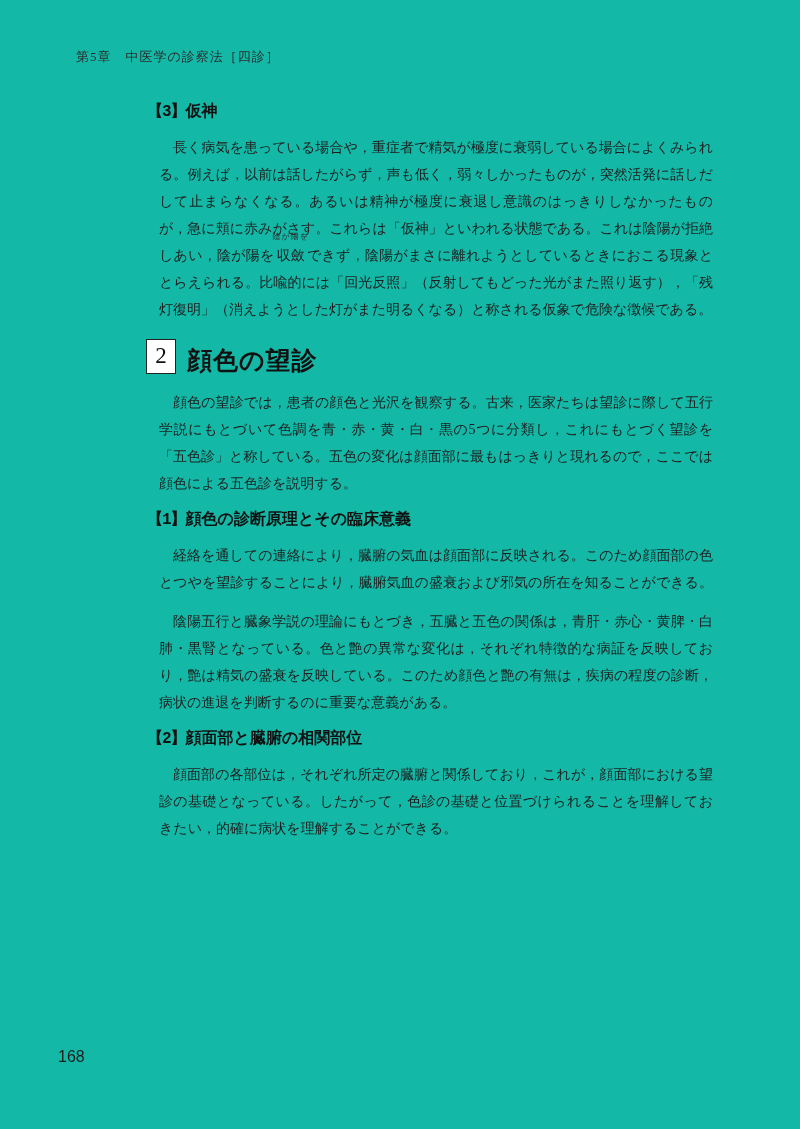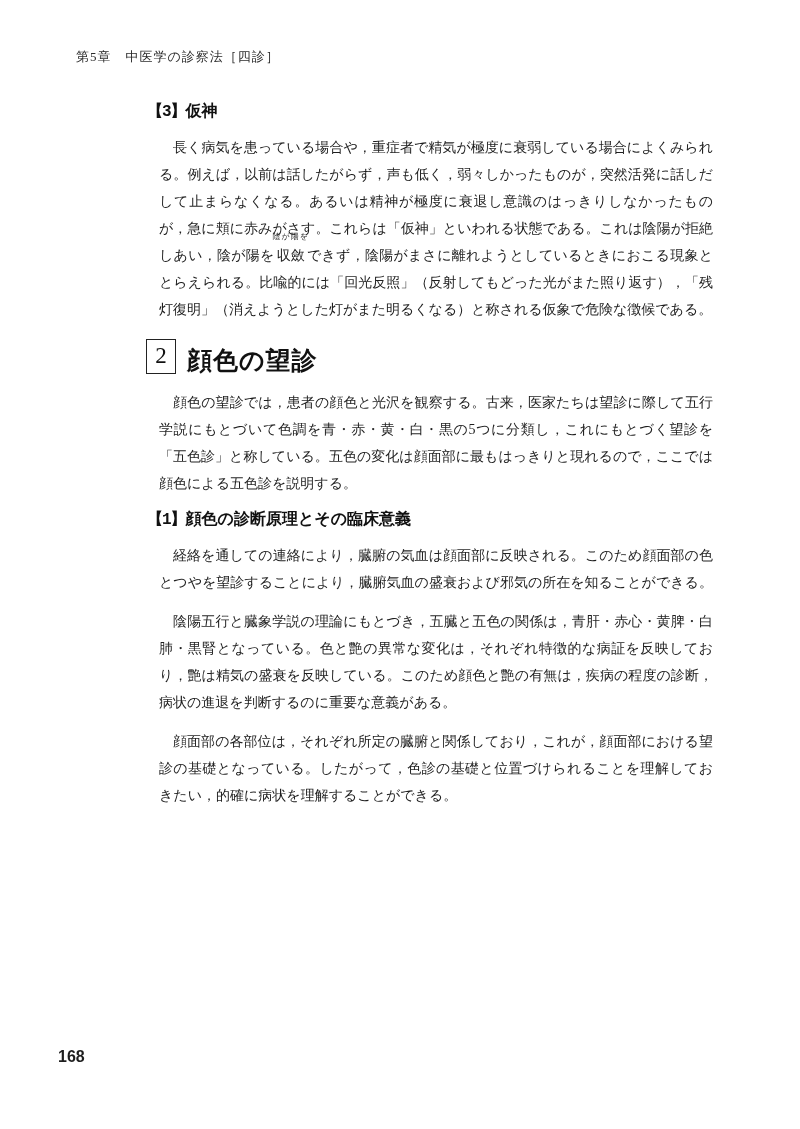--- a/index.html
+++ b/index.html
@@ -5,21 +5,21 @@
   html, body {
     margin: 0;
     padding: 0;
     background: #e8e8e8;
   }
   .page {
     position: relative;
     width: 800px;
     height: 1129px;
     margin: 0 auto;
-    background: #ffffff;
+    background: #14b8a6;
     color: #1e1e1e;
     overflow: hidden;
     font-family: "Liberation Serif", "DejaVu Serif", serif;
   }
   .chapter-header {
     position: absolute;
     left: 76px;
     top: 48px;
     font-size: 13px;
     letter-spacing: 1px;
@@ -92,21 +92,20 @@
     white-space: nowrap;
     color: #2b2b2b;
   }
   .page-number {
     position: absolute;
     left: 58px;
     top: 1048px;
     font-family: "Liberation Sans", "DejaVu Sans", sans-serif;
     font-size: 16px;
     color: #1e1e1e;
-    font-weight: bold;
   }
 </style>
 </head>
 <body>
 
 <div class="page">
 
   <div class="chapter-header">第5章　中医学の診察法［四診］</div>
 
   <div class="content">
@@ -120,20 +119,21 @@
       <div class="section-title">顔色の望診</div>
     </div>
 
     <p class="body">顔色の望診では，患者の顔色と光沢を観察する。古来，医家たちは望診に際して五行学説にもとづいて色調を青・赤・黄・白・黒の5つに分類し，これにもとづく望診を「五色診」と称している。五色の変化は顔面部に最もはっきりと現れるので，ここでは顔色による五色診を説明する。</p>
 
     <h3 class="sub-heading gap"><span class="marker">【1】</span><span>顔色の診断原理とその臨床意義</span></h3>
 
     <p class="body">経絡を通しての連絡により，臓腑の気血は顔面部に反映される。このため顔面部の色とつやを望診することにより，臓腑気血の盛衰および邪気の所在を知ることができる。</p>
     <p class="body">陰陽五行と臓象学説の理論にもとづき，五臓と五色の関係は，青肝・赤心・黄脾・白肺・黒腎となっている。色と艶の異常な変化は，それぞれ特徴的な病証を反映しており，艶は精気の盛衰を反映している。このため顔色と艶の有無は，疾病の程度の診断，病状の進退を判断するのに重要な意義がある。</p>
 
+    <h3 class="sub-heading gap"><span class="marker">【2】</span><span>顔面部と臓腑の相関部位</span></h3>
 
     <p class="body">顔面部の各部位は，それぞれ所定の臓腑と関係しており，これが，顔面部における望診の基礎となっている。したがって，色診の基礎と位置づけられることを理解しておきたい，的確に病状を理解することができる。</p>
 
   </div>
 
   <div class="page-number">168</div>
 
 </div>
 
 </body></html>

